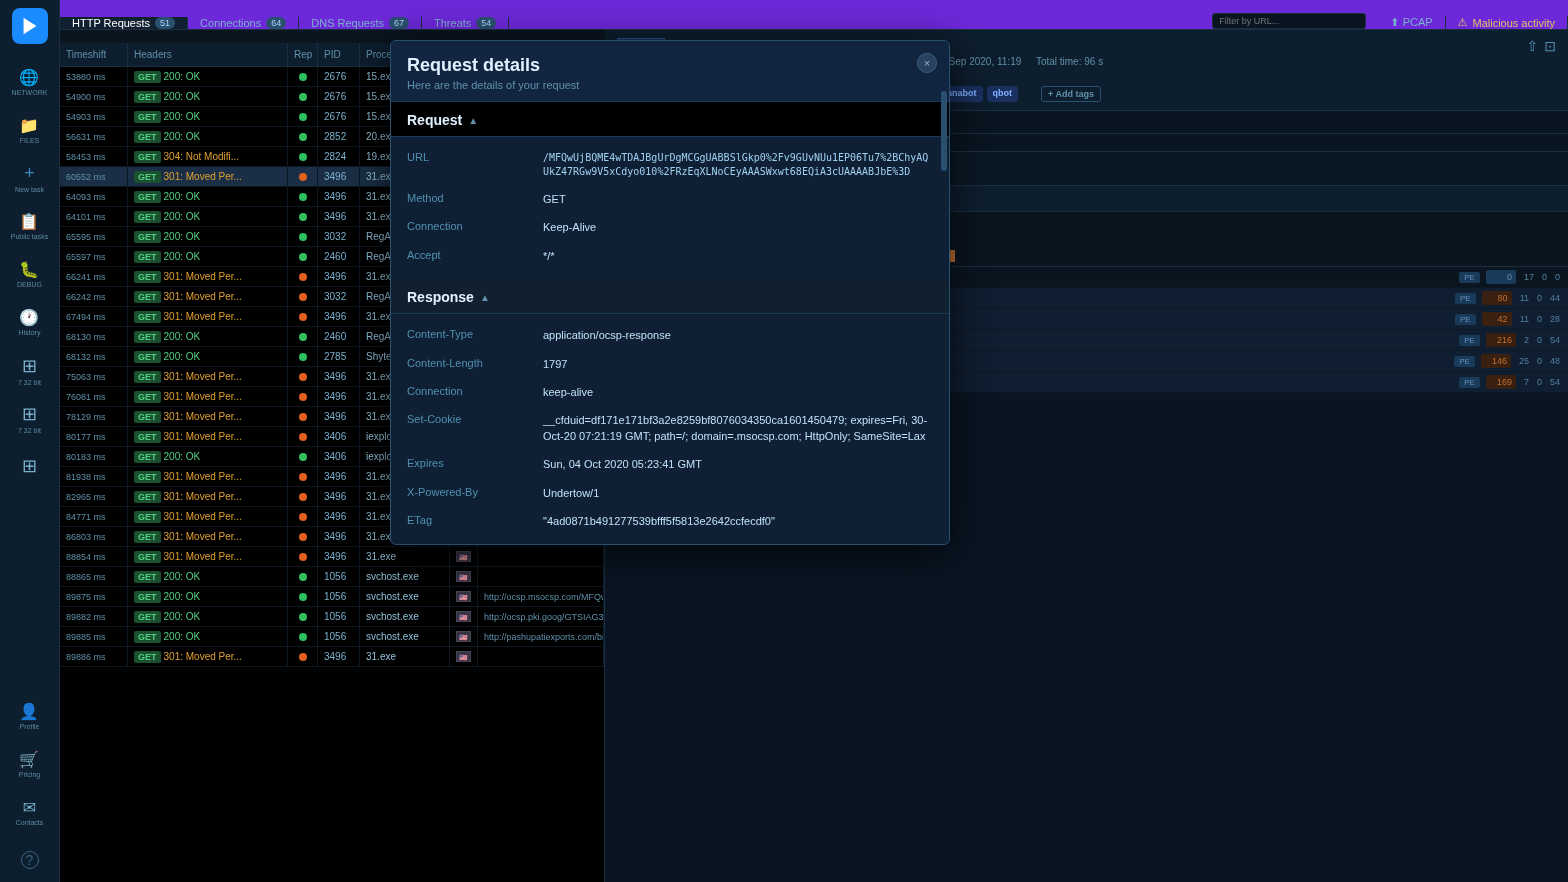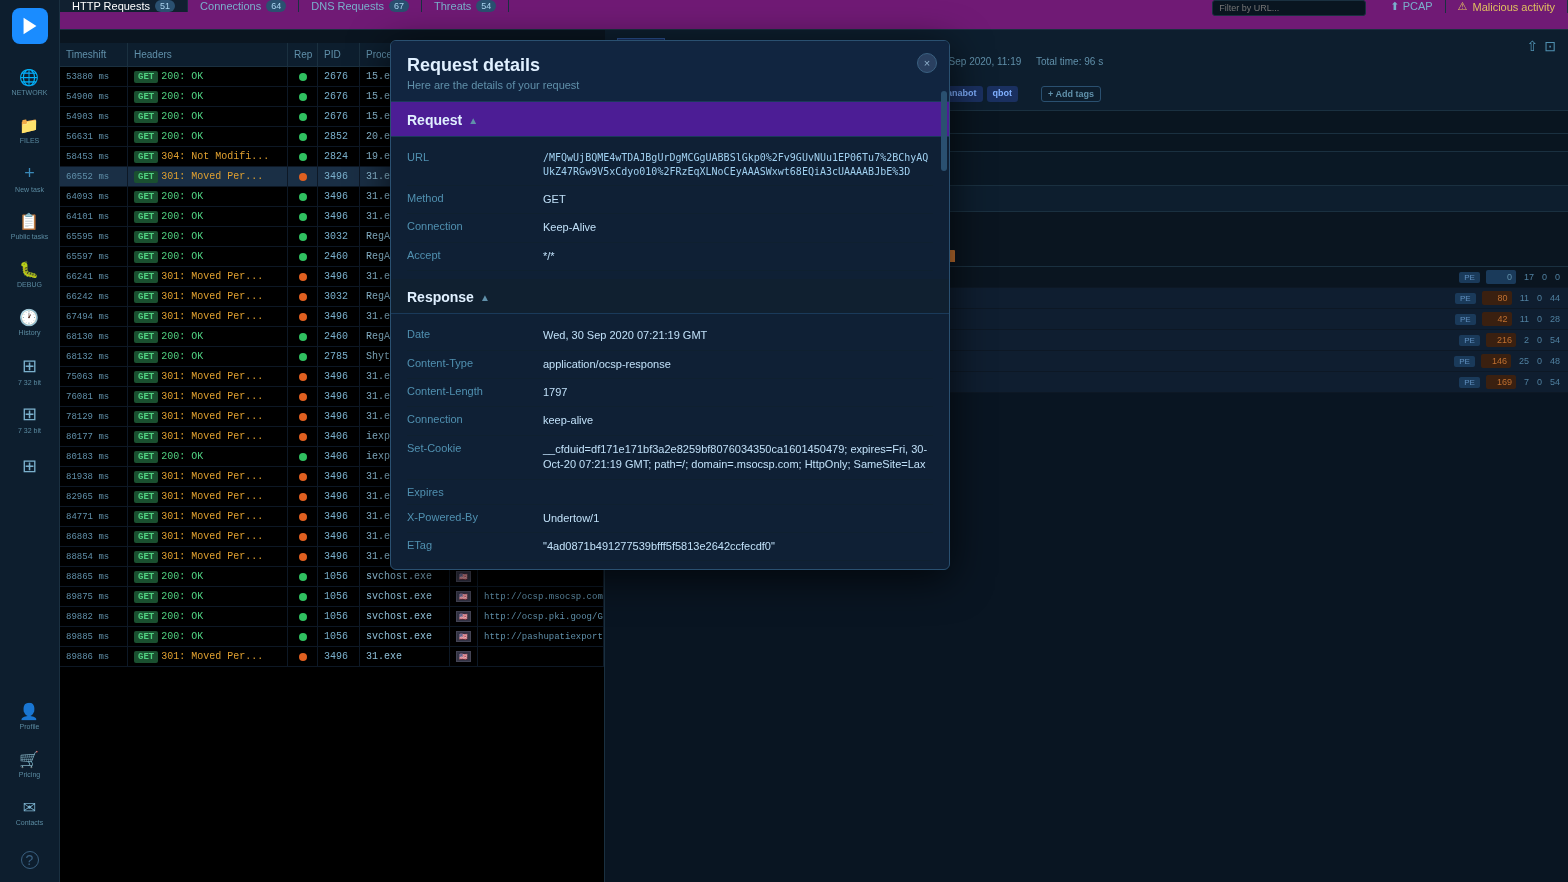--- a/index.html
+++ b/index.html
@@ -52,24 +52,24 @@
       gap: 2px;
     }
     .sidebar-icon { font-size: 16px; color: #7ab0cc; }
     .sidebar-label { font-size: 7px; color: #5a8aa0; text-align: center; line-height: 1; }
 
     
     .top-bar {
       position: absolute;
       left: 60px; top: 0;
       right: 0; height: 30px;
-      background: #701a75;
+      background: #6d28d9;
       border-bottom: 1px solid #1a3040;
       display: flex;
-      align-items: flex-start;
+      align-items: flex-end;
       z-index: 2;
     }
     .top-tab {
       display: flex; align-items: center;
       padding: 0 12px;
       font-size: 11px;
       color: #7ab0cc;
       border-right: 1px solid #1a3040;
       cursor: pointer;
       gap: 5px;
@@ -134,21 +134,20 @@
     .th.w-pn { width: 90px; }
     .th.w-cn { width: 28px; }
     .th.w-url { flex: 1; }
 
     .table-row {
       display: flex;
       height: 20px;
       align-items: center;
       border-bottom: 1px solid #0d1825;
       font-size: 10px;
-      font-family: Liberation Mono, monospace;
     }
     .table-row.highlighted { background: #1a2f45; }
     .td {
       padding: 0 6px;
       height: 100%;
       display: flex; align-items: center;
       white-space: nowrap;
       overflow: hidden;
       border-right: 1px solid #0d1825;
       color: #a0c8e0;
@@ -397,21 +396,21 @@
     }
     .modal-body::-webkit-scrollbar { width: 6px; }
     .modal-body::-webkit-scrollbar-track { background: #0a1825; }
     .modal-body::-webkit-scrollbar-thumb { background: #2a5070; border-radius: 3px; }
 
     .section-header {
       display: flex;
       align-items: center;
       padding: 10px 16px 8px;
       cursor: pointer;
-      background: #4c1d95;
+      background: #000000;
       border-bottom: 1px solid #1a3a5a;
     }
     .section-title {
       font-size: 14px;
       color: #e0f0ff;
       font-weight: bold;
     }
     .section-toggle {
       margin-left: 6px;
       font-size: 10px;
@@ -1393,41 +1392,38 @@
             <div class="field-value">*/*</div>
           </div>
         </div>
 
         <div class="section-header response-section">
           <span class="section-title">Response</span>
           <span class="section-toggle">▲</span>
         </div>
         <div class="field-grid">
           <div class="field-row">
-            <div class="field-label">Date</div>
-            <div class="field-value">Wed, 30 Sep 2020 07:21:19 GMT</div>
-          </div>
-          <div class="field-row">
             <div class="field-label">Content-Type</div>
             <div class="field-value">application/ocsp-response</div>
           </div>
           <div class="field-row">
             <div class="field-label">Content-Length</div>
             <div class="field-value">1797</div>
           </div>
           <div class="field-row">
             <div class="field-label">Connection</div>
             <div class="field-value">keep-alive</div>
           </div>
           <div class="field-row">
             <div class="field-label">Set-Cookie</div>
             <div class="field-value">__cfduid=df171e171bf3a2e8259bf8076034350ca1601450479; expires=Fri, 30-Oct-20 07:21:19 GMT; path=/; domain=.msocsp.com; HttpOnly; SameSite=Lax</div>
           </div>
           <div class="field-row">
             <div class="field-label">Expires</div>
+            <div class="field-value">Sun, 04 Oct 2020 05:23:41 GMT</div>
           </div>
           <div class="field-row">
             <div class="field-label">X-Powered-By</div>
             <div class="field-value">Undertow/1</div>
           </div>
           <div class="field-row">
             <div class="field-label">ETag</div>
             <div class="field-value">"4ad0871b491277539bfff5f5813e2642ccfecdf0"</div>
           </div>
         </div>

